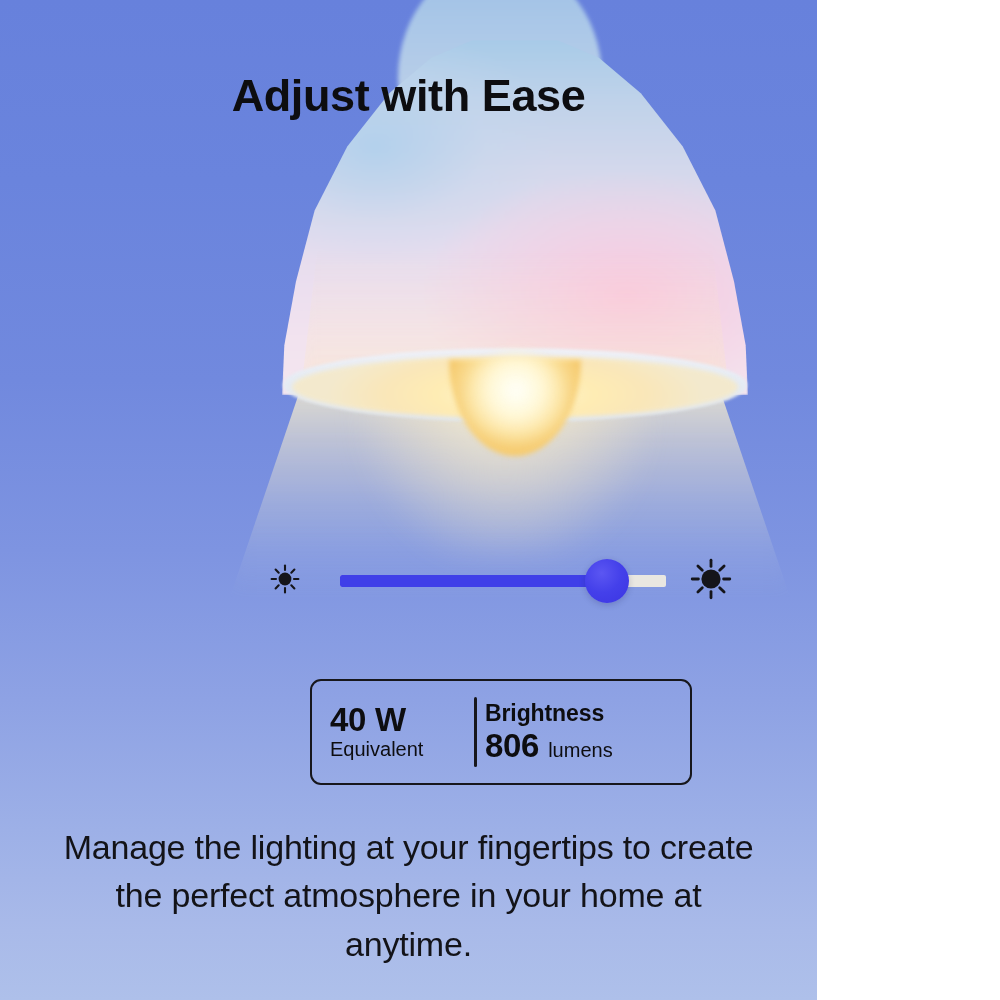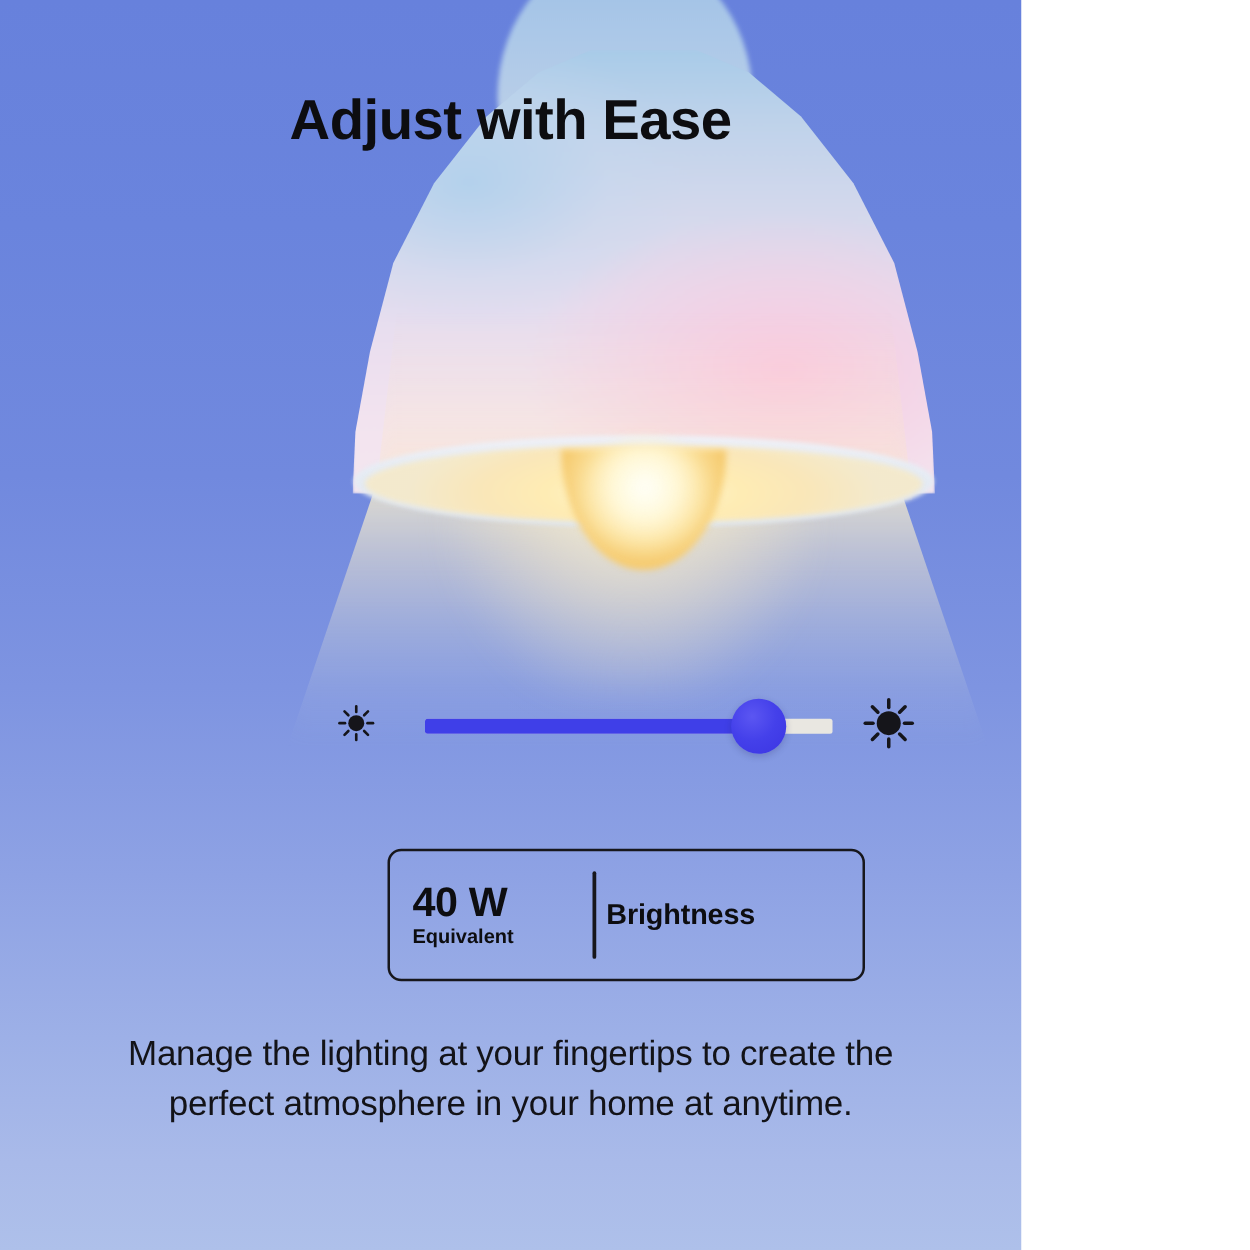--- a/index.html
+++ b/index.html
@@ -287,22 +287,22 @@
     align-items: flex-start;
   }
   .spec-big {
     font-size: 33px;
     font-weight: 700;
     color: #0d0d10;
     line-height: 1.08;
     letter-spacing: -0.3px;
   }
   .spec-sub {
-    font-size: 16px;
-    font-weight: 700;
+    font-size: 20px;
+    font-weight: 400;
     color: #0d0d10;
     line-height: 1.25;
   }
   .spec-label {
     font-size: 23px;
     font-weight: 700;
     color: #0d0d10;
     line-height: 1.2;
     letter-spacing: -0.1px;
   }
@@ -312,21 +312,21 @@
     gap: 9px;
   }
 
   
   .caption {
     position: absolute;
     left: 60px;
     right: 60px;
     top: 823px;
     text-align: center;
-    font-size: 28px;
+    font-size: 34px;
     font-weight: 400;
     color: #131318;
     line-height: 1.42;
     letter-spacing: -0.2px;
   }
 </style>
 </head>
 <body>
 
 <div id="stage">
@@ -386,18 +386,22 @@
   </div>
 
   <div class="spec-box">
     <div class="spec-cell spec-left">
       <div class="spec-big">40 W</div>
       <div class="spec-sub">Equivalent</div>
     </div>
     <div class="spec-divider"></div>
     <div class="spec-cell spec-right">
       <div class="spec-label">Brightness</div>
+      <div class="spec-value-row">
+        <span class="spec-big">806</span>
+        <span class="spec-sub">lumens</span>
+      </div>
     </div>
   </div>
 
   <div class="caption">Manage the lighting at your fingertips to create the perfect atmosphere in your home at anytime.</div>
 
 </div>
 
 </body></html>

